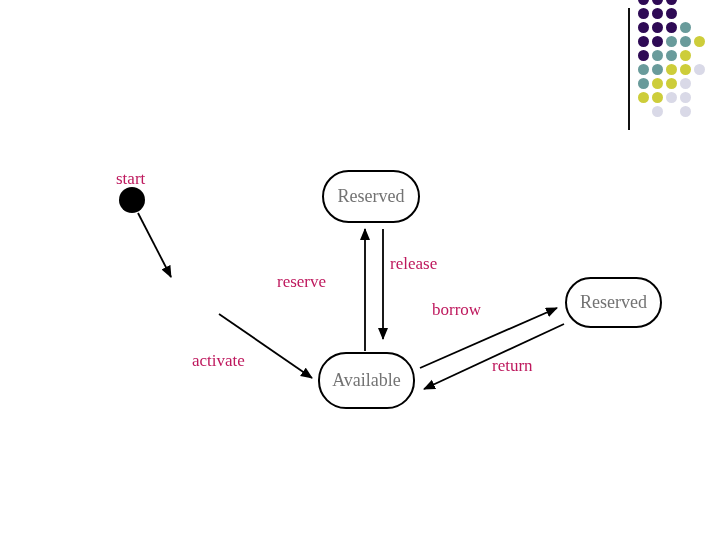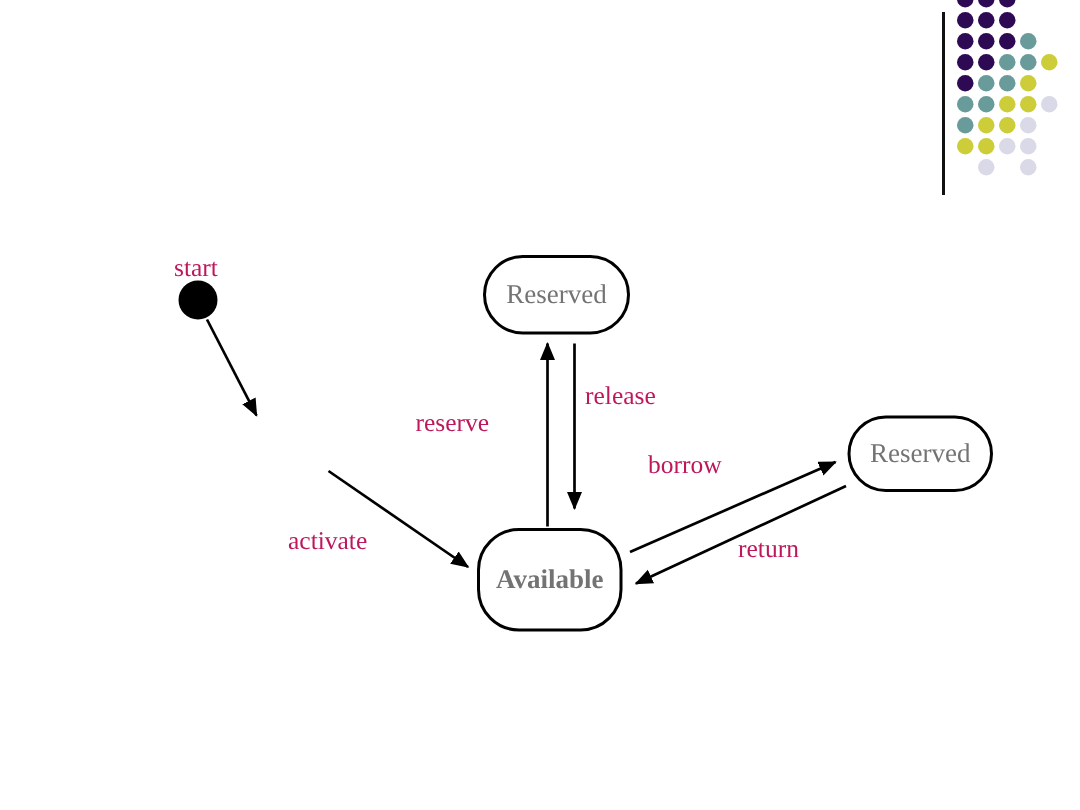--- a/index.html
+++ b/index.html
@@ -48,21 +48,21 @@
     display: flex;
     align-items: center;
     justify-content: center;
     font-family: "Liberation Serif", serif;
     font-size: 18px;
     color: #737373;
     box-sizing: border-box;
   }
   .box-new       { left: 178px; top: 258px; width: 97px; height: 54px; }
   .box-reserved  { left: 322px; top: 170px; width: 98px; height: 53px; }
-  .box-available { left: 318px; top: 352px; width: 97px; height: 69px; font-weight: bold; }
+  .box-available { left: 318px; top: 352px; width: 97px; height: 57px; }
   .box-borrowed  { left: 565px; top: 277px; width: 97px; height: 51px; }
 
   .initial-dot {
     position: absolute;
     left: 119px; top: 187px;
     width: 26px; height: 26px;
     border-radius: 50%;
     background: #000000;
   }
 

